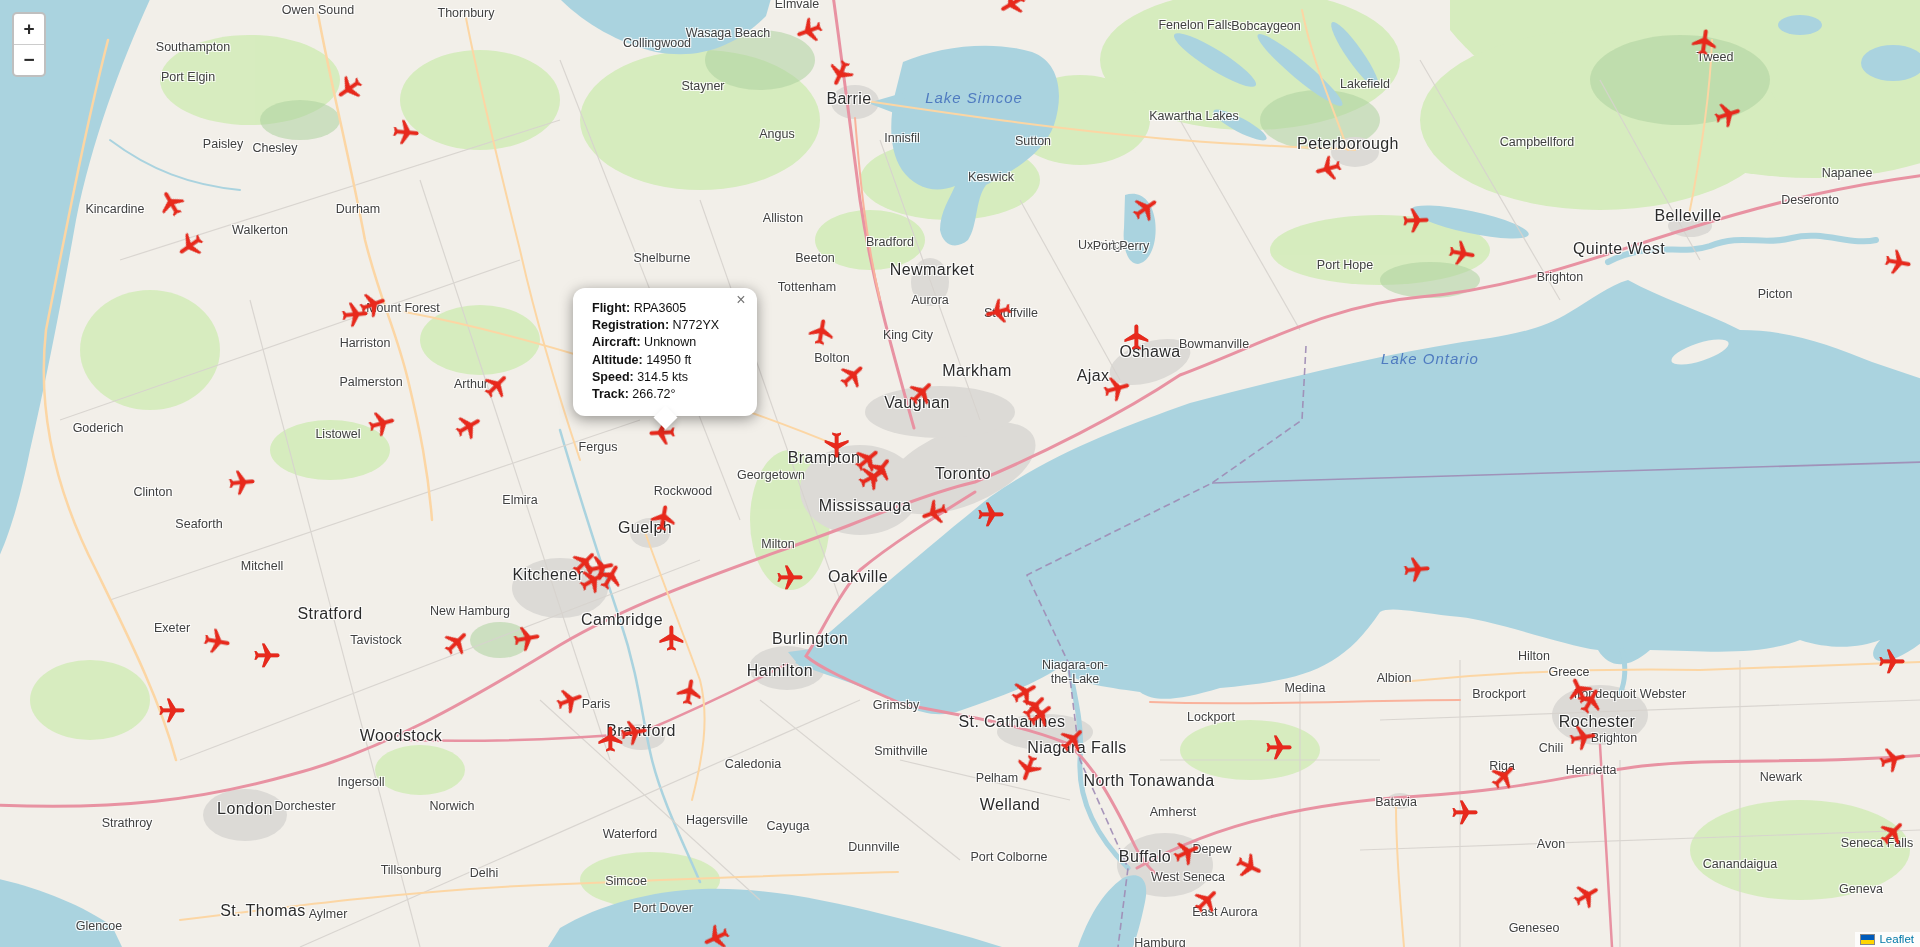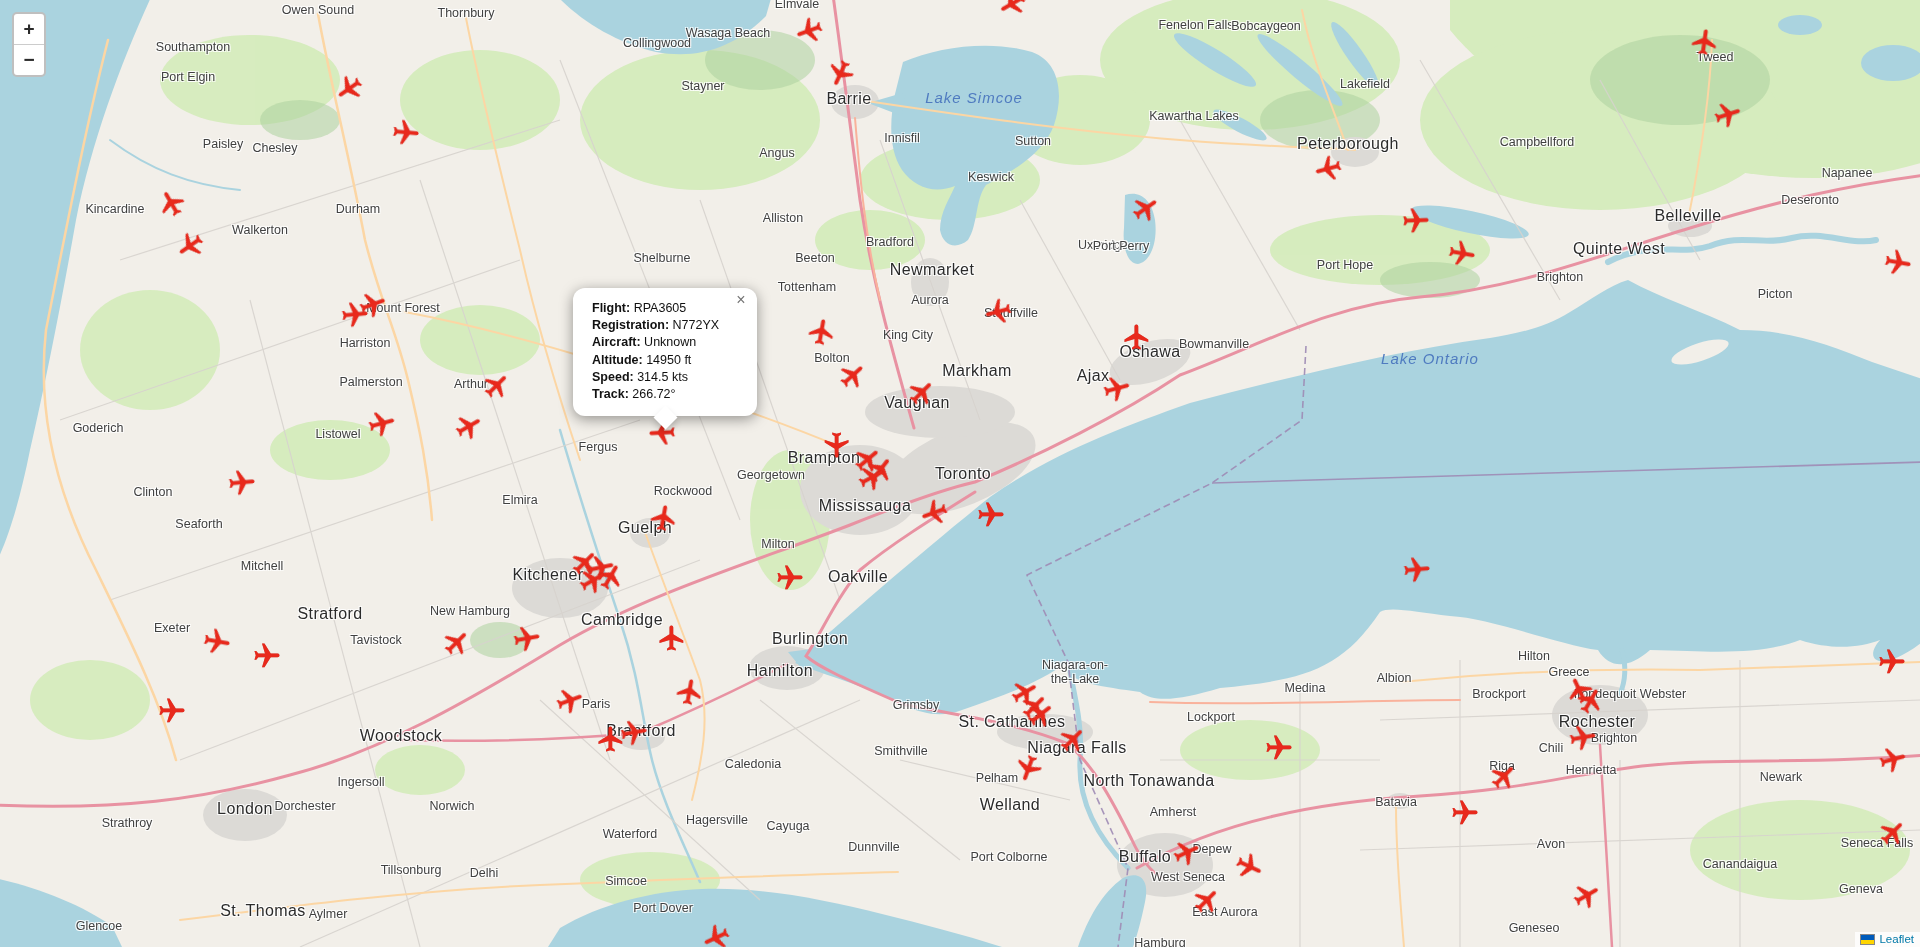--- a/index.html
+++ b/index.html
@@ -228,21 +228,21 @@
       <span class="city m" style="left: 193px; top: 47px;">Southampton</span>
       <span class="city m" style="left: 188px; top: 77px;">Port Elgin</span>
       <span class="city m" style="left: 657px; top: 43px;">Collingwood</span>
       <span class="city m" style="left: 728px; top: 33px;">Wasaga Beach</span>
       <span class="city m" style="left: 797px; top: 4px;">Elmvale</span>
       <span class="city m" style="left: 703px; top: 86px;">Stayner</span>
       <span class="city l" style="left: 849px; top: 99px;">Barrie</span>
       <span class="city m" style="left: 902px; top: 138px;">Innisfil</span>
       <span class="city m" style="left: 1033px; top: 141px;">Sutton</span>
       <span class="city m" style="left: 991px; top: 177px;">Keswick</span>
-      <span class="city m" style="left: 777px; top: 134px; margin-top: 19px;">Angus</span>
+      <span class="city m" style="left: 777px; top: 134px;">Angus</span>
       <span class="city m" style="left: 783px; top: 218px;">Alliston</span>
       <span class="city m" style="left: 223px; top: 144px;">Paisley</span>
       <span class="city m" style="left: 275px; top: 148px;">Chesley</span>
       <span class="city m" style="left: 115px; top: 209px;">Kincardine</span>
       <span class="city m" style="left: 260px; top: 230px;">Walkerton</span>
       <span class="city m" style="left: 358px; top: 209px;">Durham</span>
       <span class="city m" style="left: 662px; top: 258px;">Shelburne</span>
       <span class="city m" style="left: 403px; top: 308px;">Mount Forest</span>
       <span class="city m" style="left: 365px; top: 343px;">Harriston</span>
       <span class="city m" style="left: 371px; top: 382px;">Palmerston</span>
@@ -294,21 +294,21 @@
       <span class="city m" style="left: 1537px; top: 142px; text-align: center;">Campbellford</span>
       <span class="city m" style="left: 1715px; top: 57px;">Tweed</span>
       <span class="city m" style="left: 1847px; top: 173px;">Napanee</span>
       <span class="city m" style="left: 1810px; top: 200px;">Deseronto</span>
       <span class="city l" style="left: 1688px; top: 216px;">Belleville</span>
       <span class="city l" style="left: 1619px; top: 249px;">Quinte West</span>
       <span class="city m" style="left: 1560px; top: 277px;">Brighton</span>
       <span class="city m" style="left: 1775px; top: 294px;">Picton</span>
       <span class="city m2" style="left: 1075px; top: 672px;">Niagara-on-
 the-Lake</span>
-      <span class="city m" style="left: 916px; top: 705px; text-align: right;">Grimsby</span>
+      <span class="city m" style="left: 896px; top: 705px; text-align: right;">Grimsby</span>
       <span class="city m" style="left: 901px; top: 751px;">Smithville</span>
       <span class="city l" style="left: 1012px; top: 722px;">St. Catharines</span>
       <span class="city l" style="left: 1077px; top: 748px;">Niagara Falls</span>
       <span class="city m" style="left: 997px; top: 778px;">Pelham</span>
       <span class="city l" style="left: 1010px; top: 805px;">Welland</span>
       <span class="city l" style="left: 1149px; top: 781px;">North Tonawanda</span>
       <span class="city m" style="left: 1211px; top: 717px;">Lockport</span>
       <span class="city m" style="left: 1173px; top: 812px;">Amherst</span>
       <span class="city m" style="left: 1009px; top: 857px;">Port Colborne</span>
       <span class="city l" style="left: 1145px; top: 857px;">Buffalo</span>

